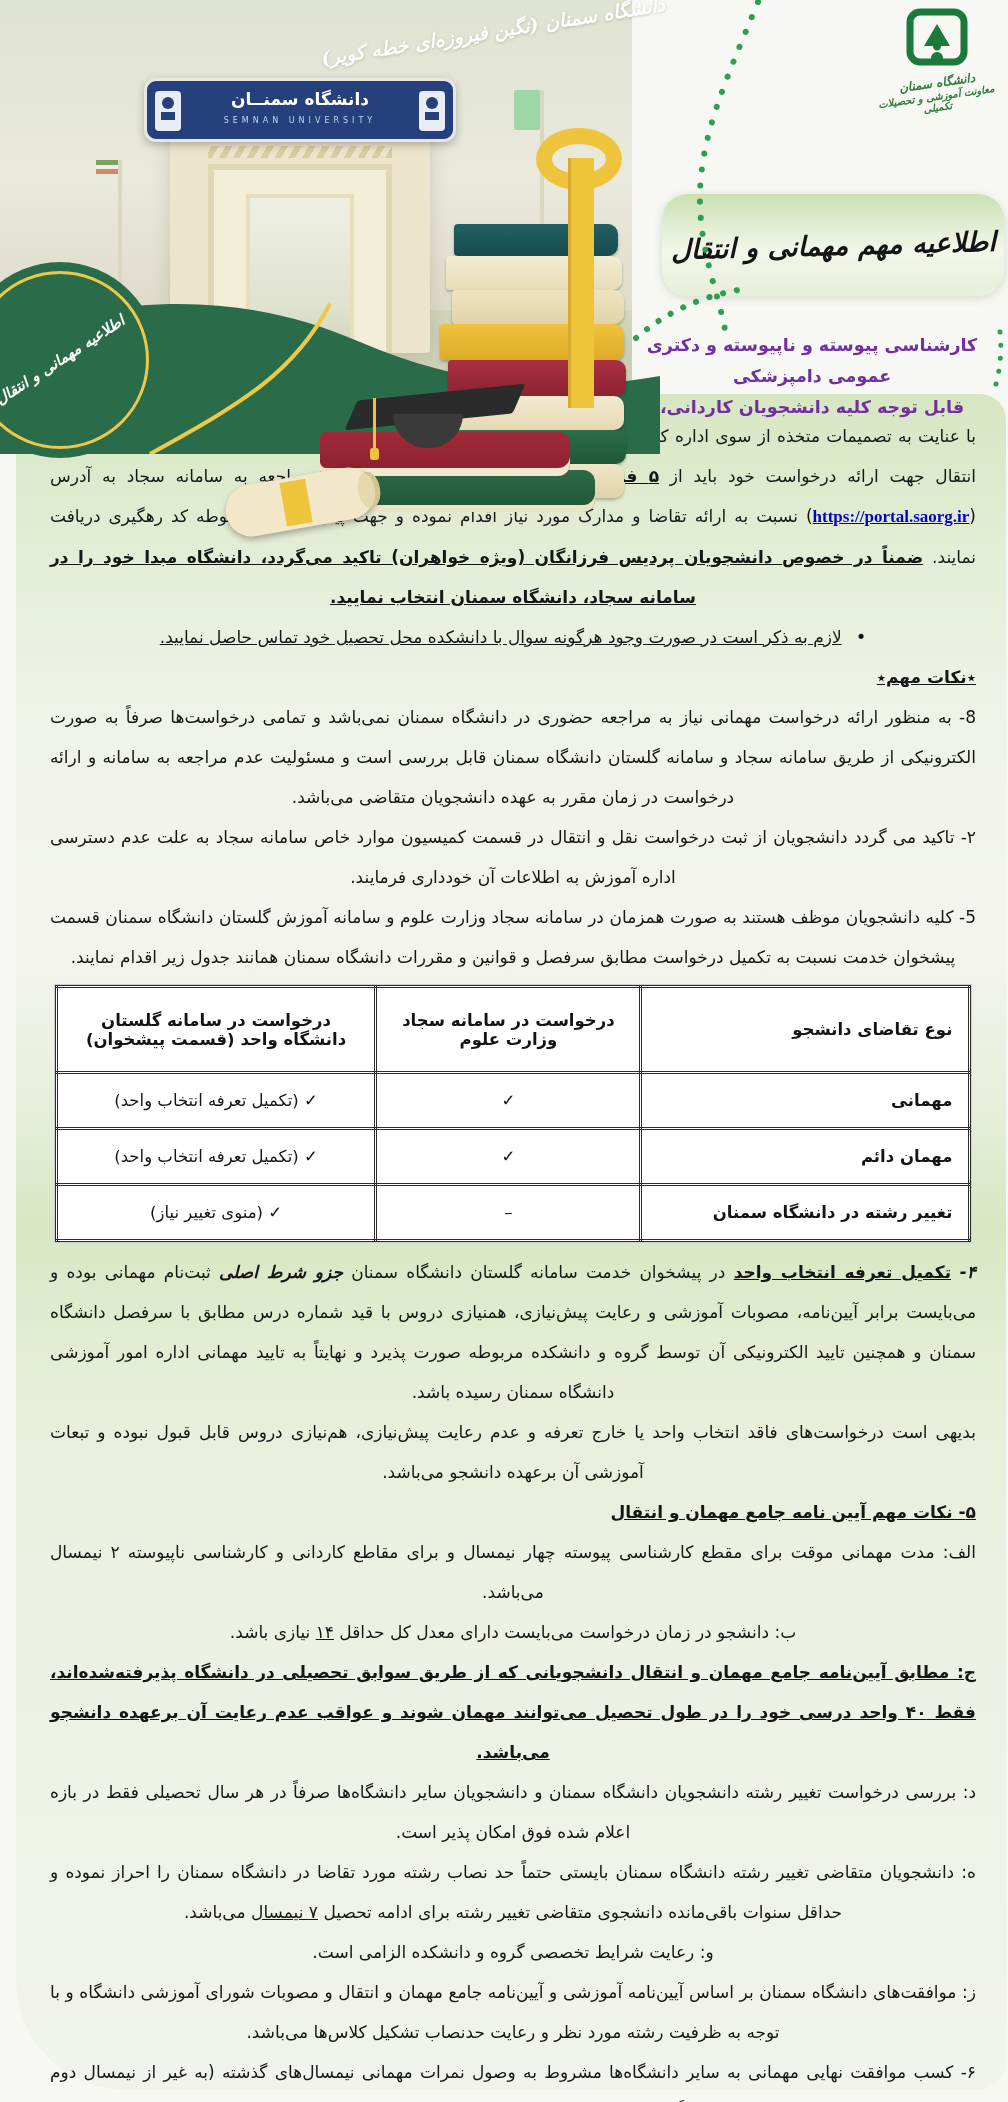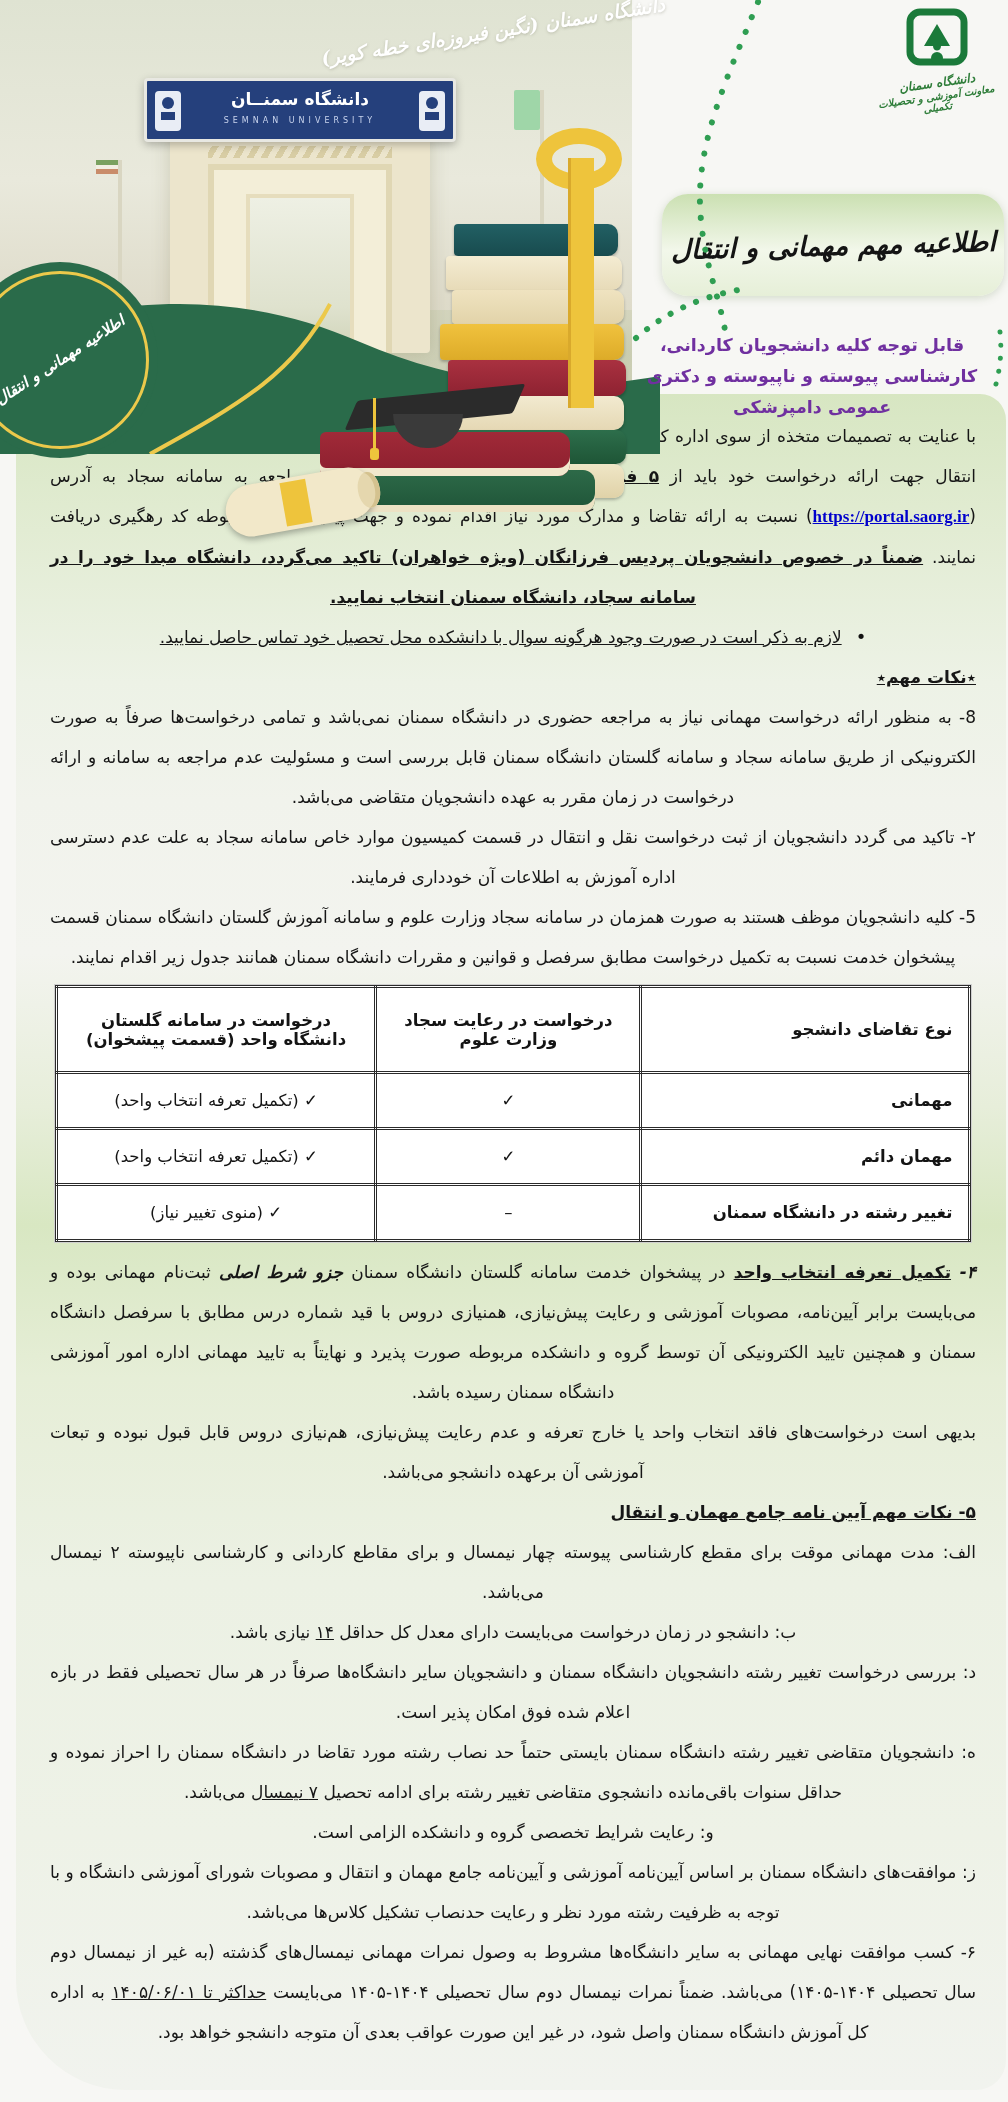--- a/index.html
+++ b/index.html
@@ -18,21 +18,21 @@
   .gate { position:absolute; top:88px; left:150px; width:300px; height:265px; }
   .gate .arch-outer { position:absolute; top:40px; left:20px; width:260px; height:225px;
           background:#ece5cc; border-radius:4px; box-shadow:0 0 18px rgba(120,110,70,.25); }
   .gate .arch-zig { position:absolute; top:58px; left:58px; width:184px; height:12px;
           background:repeating-linear-gradient(-60deg,#d8cda4 0 6px,#ece5cc 6px 12px); }
   .gate .arch-mid { position:absolute; top:76px; left:58px; width:184px; height:189px;
           background:#f3eed8; border:6px solid #e0d7b4; border-bottom:none; }
   .gate .arch-hole { position:absolute; top:106px; left:96px; width:108px; height:159px;
           background:linear-gradient(180deg,#eef0e4,#dfe2ce 70%,#cfd3b8); border:4px solid #e6ddbd; border-bottom:none; }
   .sign { position:absolute; top:-10px; left:-6px; width:312px; height:64px; background:#25407c;
-          border:3px solid #e8e8e2; border-radius:4px; text-align:center; z-index:2;
+          border:3px solid #e8e8e2; border-radius:12px; text-align:center; z-index:2;
           box-shadow:0 3px 8px rgba(0,0,0,.25); }
   .sign .fa { color:#ffffff; font-weight:bold; font-size:17px; line-height:36px; letter-spacing:2px; }
   .sign .en { color:#c9d4ee; font-size:8px; letter-spacing:4px; line-height:8px; }
   .sign .emblem { position:absolute; top:10px; width:26px; height:40px; background:#e9edf5;
           border-radius:4px; }
   .sign .emblem i { display:block; width:12px; height:12px; margin:6px auto 0; background:#25407c; border-radius:50%; }
   .sign .emblem b { display:block; width:14px; height:8px; margin:3px auto 0; background:#25407c; }
   .pole { position:absolute; width:4px; background:#d9d6c2; }
   .flag-ir { position:absolute; width:22px; height:14px;
           background:linear-gradient(180deg,#7aa15f 33%,#f2efe2 33% 66%,#c98c6a 66%); }
@@ -213,22 +213,22 @@
       </svg>
       <div class="logo-line l1">دانشگاه سمنان</div>
       <div class="logo-line l2">معاونت آموزشی و تحصیلات تکمیلی</div>
     </div>
 
     <div class="title-box">
       <span>اطلاعیه مهم مهمانی و انتقال</span>
     </div>
 
     <div class="audience">
+      <div>کارشناسی پیوسته و ناپیوسته و دکتری عمومی دامپزشکی</div>
       <div>قابل توجه کلیه دانشجویان کاردانی،</div>
-      <div>کارشناسی پیوسته و ناپیوسته و دکتری عمومی دامپزشکی</div>
     </div>
   </div>
 
   <div class="panel">
 
     <p>
       <span>با عنایت به تصمیمات متخذه از سوی اداره کل دانشجویان داخل وزارت علوم، تحقیقات و فناوری کلیه دانشجویان متقاضی مهمان و انتقال جهت ارائه درخواست خود باید از </span><span class="bu">۵ فروردین تا پایان اردیبهشت ۱۴۰۵</span><span> با مراجعه به سامانه سجاد به آدرس </span><span dir="ltr"><span>(</span><a class="lnk" href="#">https://portal.saorg.ir</a><span>)</span></span><span> نسبت به ارائه تقاضا و مدارک مورد نیاز اقدام نموده و جهت پیگیری امور مربوطه کد رهگیری دریافت نمایند. </span><span class="bu">ضمناً در خصوص دانشجویان پردیس فرزانگان (ویژه خواهران) تاکید می‌گردد، دانشگاه مبدا خود را در سامانه سجاد، دانشگاه سمنان انتخاب نمایید.</span>
     </p>
 
     <p class="bullet-line">
@@ -238,21 +238,21 @@
     <p class="notes-head">٭نکات مهم٭</p>
 
     <p>8- به منظور ارائه درخواست مهمانی نیاز به مراجعه حضوری در دانشگاه سمنان نمی‌باشد و تمامی درخواست‌ها صرفاً به صورت الکترونیکی از طریق سامانه سجاد و سامانه گلستان دانشگاه سمنان قابل بررسی است و مسئولیت عدم مراجعه به سامانه و ارائه درخواست در زمان مقرر به عهده دانشجویان متقاضی می‌باشد.</p>
     <p>۲- تاکید می گردد دانشجویان از ثبت درخواست نقل و انتقال در قسمت کمیسیون موارد خاص سامانه سجاد به علت عدم دسترسی اداره آموزش به اطلاعات آن خودداری فرمایند.</p>
     <p>5- کلیه دانشجویان موظف هستند به صورت همزمان در سامانه سجاد وزارت علوم و سامانه آموزش گلستان دانشگاه سمنان قسمت پیشخوان خدمت نسبت به تکمیل درخواست مطابق سرفصل و قوانین و مقررات دانشگاه سمنان همانند جدول زیر اقدام نمایند.</p>
 
     <table class="req">
       <thead>
         <tr>
           <th class="col-type">نوع تقاضای دانشجو</th>
-          <th class="col-sajad">درخواست در رعایت سجاد وزارت علوم</th>
+          <th class="col-sajad">درخواست در سامانه سجاد وزارت علوم</th>
           <th class="col-gol">درخواست در سامانه گلستان دانشگاه واحد (قسمت پیشخوان)</th>
         </tr>
       </thead>
       <tbody>
         <tr>
           <td class="col-type">مهمانی</td>
           <td class="col-sajad">✓</td>
           <td class="col-gol">✓ (تکمیل تعرفه انتخاب واحد)</td>
         </tr>
         <tr>
@@ -274,20 +274,21 @@
     <p>بدیهی است درخواست‌های فاقد انتخاب واحد یا خارج تعرفه و عدم رعایت پیش‌نیازی، هم‌نیازی دروس قابل قبول نبوده و تبعات آموزشی آن برعهده دانشجو می‌باشد.</p>
 
     <p class="n5-head">
       <span>۵- نکات مهم آیین نامه جامع مهمان و انتقال</span>
     </p>
 
     <p>الف: مدت مهمانی موقت برای مقطع کارشناسی پیوسته چهار نیمسال و برای مقاطع کاردانی و کارشناسی ناپیوسته ۲ نیمسال می‌باشد.</p>
     <p>
       <span>ب: دانشجو در زمان درخواست می‌بایست دارای معدل کل حداقل </span><span class="u">۱۴</span><span> نیازی باشد.</span>
     </p>
+    <p class="bu">ج: مطابق آیین‌نامه جامع مهمان و انتقال دانشجویانی که از طریق سوابق تحصیلی در دانشگاه پذیرفته‌شده‌اند، فقط ۴۰ واحد درسی خود را در طول تحصیل می‌توانند مهمان شوند و عواقب عدم رعایت آن برعهده دانشجو می‌باشد.</p>
     <p>د: بررسی درخواست تغییر رشته دانشجویان دانشگاه سمنان و دانشجویان سایر دانشگاه‌ها صرفاً در هر سال تحصیلی فقط در بازه اعلام شده فوق امکان پذیر است.</p>
     <p>
       <span>ه: دانشجویان متقاضی تغییر رشته دانشگاه سمنان بایستی حتماً حد نصاب رشته مورد تقاضا در دانشگاه سمنان را احراز نموده و حداقل سنوات باقی‌مانده دانشجوی متقاضی تغییر رشته برای ادامه تحصیل </span><span class="u">۷ نیمسال</span><span> می‌باشد.</span>
     </p>
     <p>و: رعایت شرایط تخصصی گروه و دانشکده الزامی است.</p>
     <p>ز: موافقت‌های دانشگاه سمنان بر اساس آیین‌نامه آموزشی و آیین‌نامه جامع مهمان و انتقال و مصوبات شورای آموزشی دانشگاه و با توجه به ظرفیت رشته مورد نظر و رعایت حدنصاب تشکیل کلاس‌ها می‌باشد.</p>
 
     <p>
       <span>۶- کسب موافقت نهایی مهمانی به سایر دانشگاه‌ها مشروط به وصول نمرات مهمانی نیمسال‌های گذشته (به غیر از نیمسال دوم سال تحصیلی ۱۴۰۴-۱۴۰۵) می‌باشد. ضمناً نمرات نیمسال دوم سال تحصیلی ۱۴۰۴-۱۴۰۵ می‌بایست </span><span class="u">حداکثر تا ۱۴۰۵/۰۶/۰۱</span><span> به اداره کل آموزش دانشگاه سمنان واصل شود، در غیر این صورت عواقب بعدی آن متوجه دانشجو خواهد بود.</span>
     </p>

